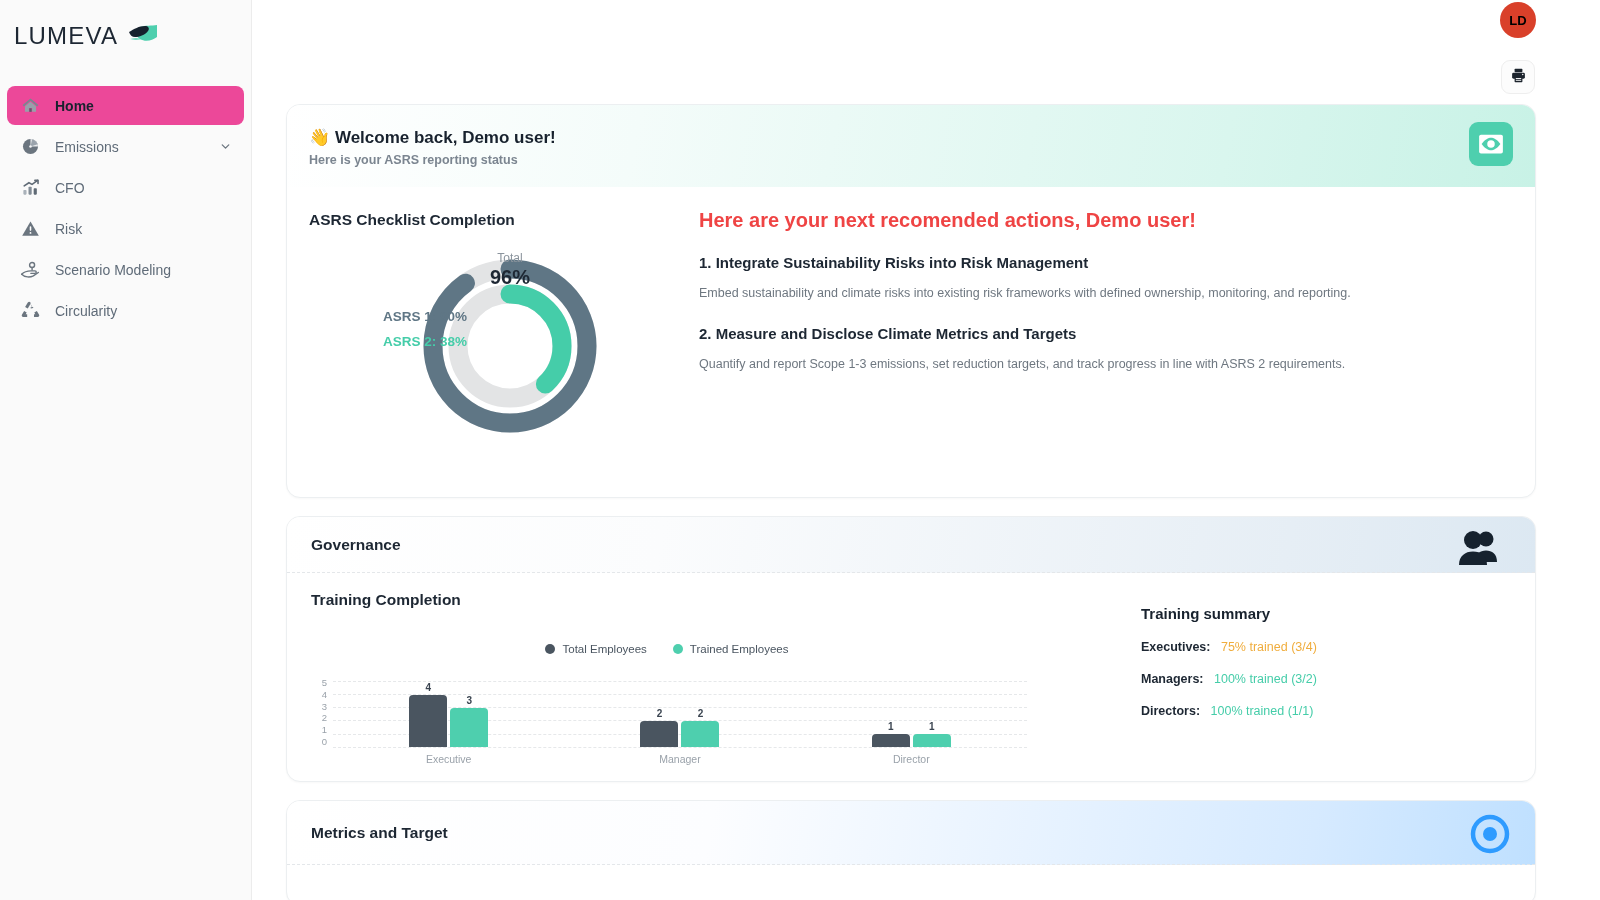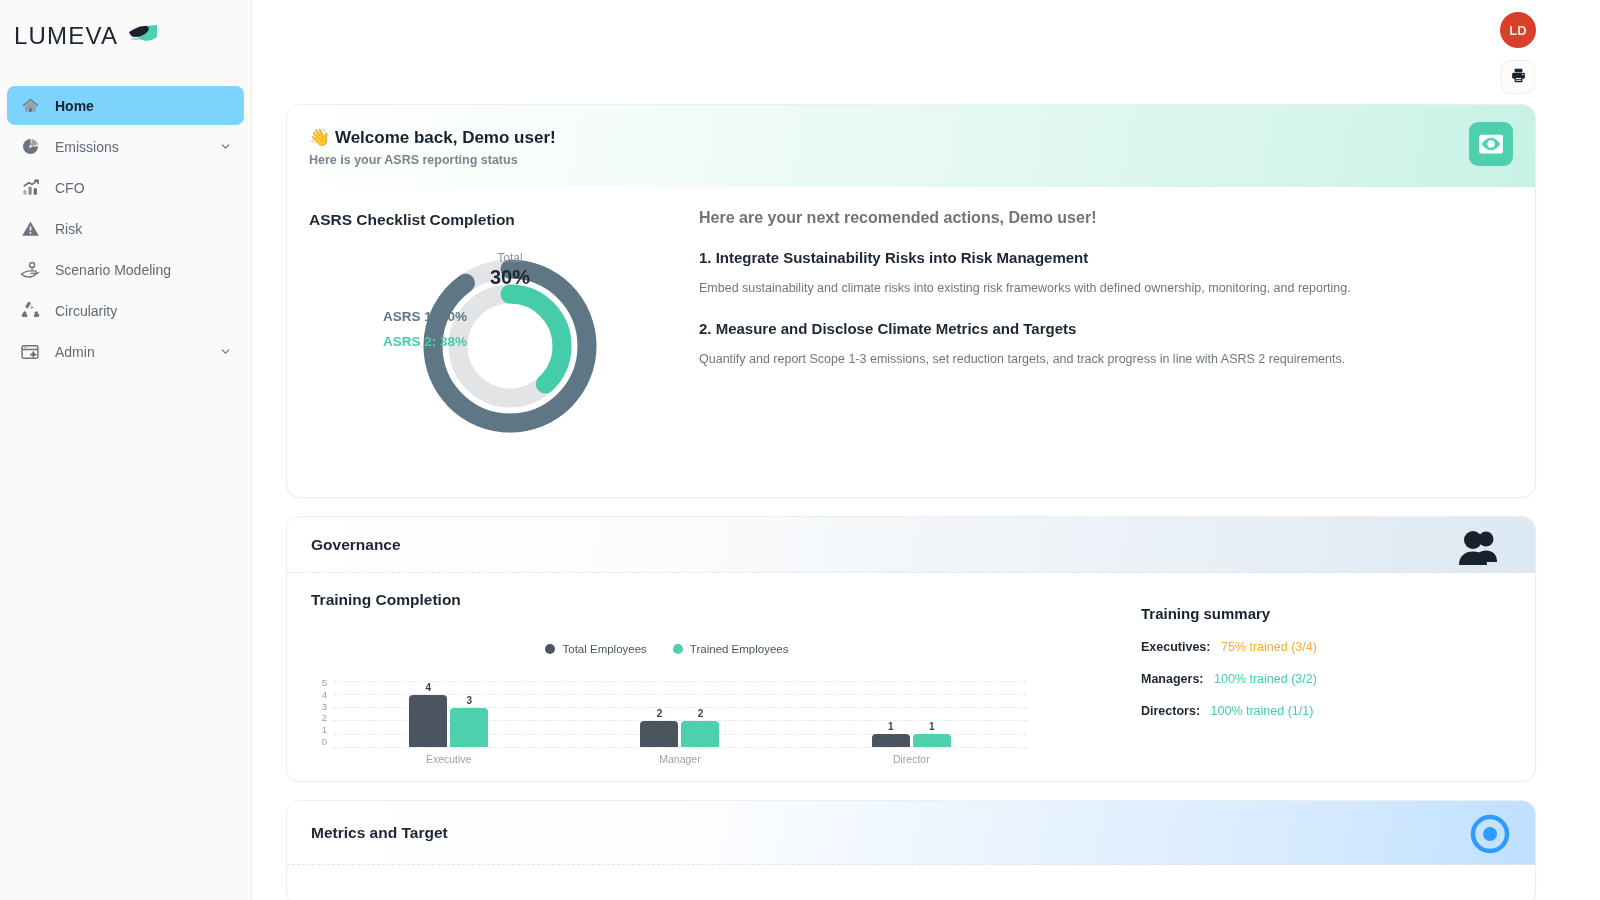--- a/index.html
+++ b/index.html
@@ -28,41 +28,41 @@
     text-align: right;
   }
   .brand-mark { display: block; }
   .nav { margin-top: 28px; padding: 0 7px; }
   .nav-item {
     display: flex; align-items: center;
     height: 39px; border-radius: 8px;
     padding: 0 12px; margin-bottom: 2px;
     cursor: pointer; position: relative;
   }
-  .nav-item.active { background: #7dd3fc; }
+  .nav-item.active { background: #ec4899; }
   .nav-ico {
     width: 22px; height: 22px; flex: 0 0 22px;
     display: flex; align-items: center; justify-content: center;
     margin-right: 14px;
   }
   .nav-label { font-size: 14px; color: #5f6b78; }
   .nav-item.active .nav-label { color: #18222e; font-weight: 700; }
   .nav-chev { margin-left: auto; display: flex; }
 
   
   .main {
     flex: 1 1 auto; height: 900px; position: relative;
     background: #ffffff; padding: 0 64px 0 34px;
     overflow: hidden;
   }
   .topbar { height: 104px; position: relative; }
   .avatar {
-    position: absolute; right: 0px; top: 12px;
+    position: absolute; right: 0px; top: 2px;
     width: 36px; height: 36px; border-radius: 50%;
-    background: #d9402a; color: #e5e5e5;
+    background: #d9402a; color: #000000;
     display: flex; align-items: center; justify-content: center;
     font-size: 13px; font-weight: 700; cursor: pointer;
   }
   .print-btn {
     position: absolute; right: 1px; top: 60px;
     width: 34px; height: 34px; border-radius: 9px;
     background: #fcfcfc; border: 1px solid #eeeeee;
     display: flex; align-items: center; justify-content: center;
     cursor: pointer;
   }
@@ -106,21 +106,21 @@
     align-items: center; 
     pointer-events: none;
   }
   .donut-center .lbl { font-size: 12px; color: #8b949d; }
   .donut-center .val { font-size: 20px; color: #1d2733; font-weight: 700; margin-top: 1px;}
   .ring-lbl { position: absolute; font-size: 13.5px; font-weight: 700; text-align: right; }
   .ring-lbl.l1 { left: -12px; top: 62px; width: 170px; color: #5f7685; }
   .ring-lbl.l2 { left: -12px; top: 87px; width: 170px; color: #45cda9; }
 
   
-  .rec-title { font-size: 16px; color: #737373; font-weight: 700; }
+  .rec-title { font-size: 20px; color: #ef4444; font-weight: 700; }
   .rec-h { font-size: 15px; color: #1d2733; font-weight: 700; margin-top: 22px; }
   .rec-p { font-size: 12.5px; color: #6e7780; margin-top: 13px; line-height: 1.5; }
 
   
   .gov-head {
     background: linear-gradient(100deg,#ffffff 0%,#fbfcfd 30%,#e6eef5 80%,#dce8f2 100%);
     height: 56px; display: flex; align-items: center;
     padding: 0 24px; position: relative;
     border-bottom: 1px dashed #e4e7ea;
   }
@@ -265,38 +265,20 @@
           <svg width="19" height="19" viewBox="0 0 24 24" fill="#6b757f">
             <path d="M11.4 2.6 L14.2 7.3 L11.4 8.9 L13.9 9.6 L15.9 7.9 L13.6 7.4 L11.4 2.6 Z"></path>
             <path d="M12 3.5 L8.6 9.4 L5.2 7.5 L8.6 1.8 C9.6 .4 11.3 .7 12 2 Z"></path>
             <path d="M2.4 16.6 L7.8 16.6 L7.8 20.2 L2.8 20.2 C1.1 20.2 .4 18.6 1.3 17.2 L4 12.6 L7.2 14.5 L4.6 19 Z"></path>
             <path d="M21.5 16.6 L16.4 16.6 L16.4 20.2 L21.2 20.2 C22.9 20.2 23.6 18.6 22.7 17.2 L20 12.6 L16.8 14.5 L19.4 19 Z"></path>
           </svg>
         </span>
         <span class="nav-label">Circularity</span>
       </div>
 
-      <div class="nav-item">
-        <span class="nav-ico">
-          <svg width="20" height="20" viewBox="0 0 24 24" fill="none" stroke="#6b757f" stroke-width="1.8">
-            <rect x="2.5" y="4.5" width="19" height="15" rx="2"></rect>
-            <path d="M2.5 9 L21.5 9"></path>
-            <circle cx="5.5" cy="6.7" r=".7" fill="#6b757f" stroke="none"></circle>
-            <circle cx="8" cy="6.7" r=".7" fill="#6b757f" stroke="none"></circle>
-            <circle cx="16" cy="15" r="2.6" fill="#6b757f" stroke="none"></circle>
-            <path d="M16 11 L16 19 M12 15 L20 15" stroke-width="1.5"></path>
-          </svg>
-        </span>
-        <span class="nav-label">Admin</span>
-        <span class="nav-chev">
-          <svg width="13" height="13" viewBox="0 0 24 24" fill="none" stroke="#6b757f" stroke-width="2.4" stroke-linecap="round" stroke-linejoin="round">
-              <polyline points="6 9 12 15 18 9"></polyline>
-            </svg>
-        </span>
-      </div>
 
     </nav>
   </aside>
 
   <main class="main">
 
     <div class="topbar">
       <div class="avatar">
         <span>LD</span>
       </div>
@@ -339,21 +321,21 @@
             <svg class="donut" width="190" height="190" viewBox="0 0 190 190">
 
               <circle cx="95" cy="95" r="77" fill="none" stroke="#e3e4e5" stroke-width="19"></circle>
               <circle cx="95" cy="95" r="77" fill="none" stroke="#5f7685" stroke-width="19" stroke-linecap="round" stroke-dasharray="435.6 48.4" transform="rotate(-90 95 95)"></circle>
 
               <circle cx="95" cy="95" r="52" fill="none" stroke="#e3e4e5" stroke-width="19"></circle>
               <circle cx="95" cy="95" r="52" fill="none" stroke="#45cda9" stroke-width="19" stroke-linecap="round" stroke-dasharray="124.2 202.6" transform="rotate(-90 95 95)"></circle>
             </svg>
             <div class="donut-center">
               <span class="lbl">Total</span>
-              <span class="val">30%</span>
+              <span class="val">96%</span>
             </div>
             <div class="ring-lbl l1">ASRS 1: 90%</div>
             <div class="ring-lbl l2">ASRS 2: 38%</div>
           </div>
         </div>
 
         <div class="split-right">
           <div class="rec-title">Here are your next recomended actions, Demo user!</div>
 
           <div>

